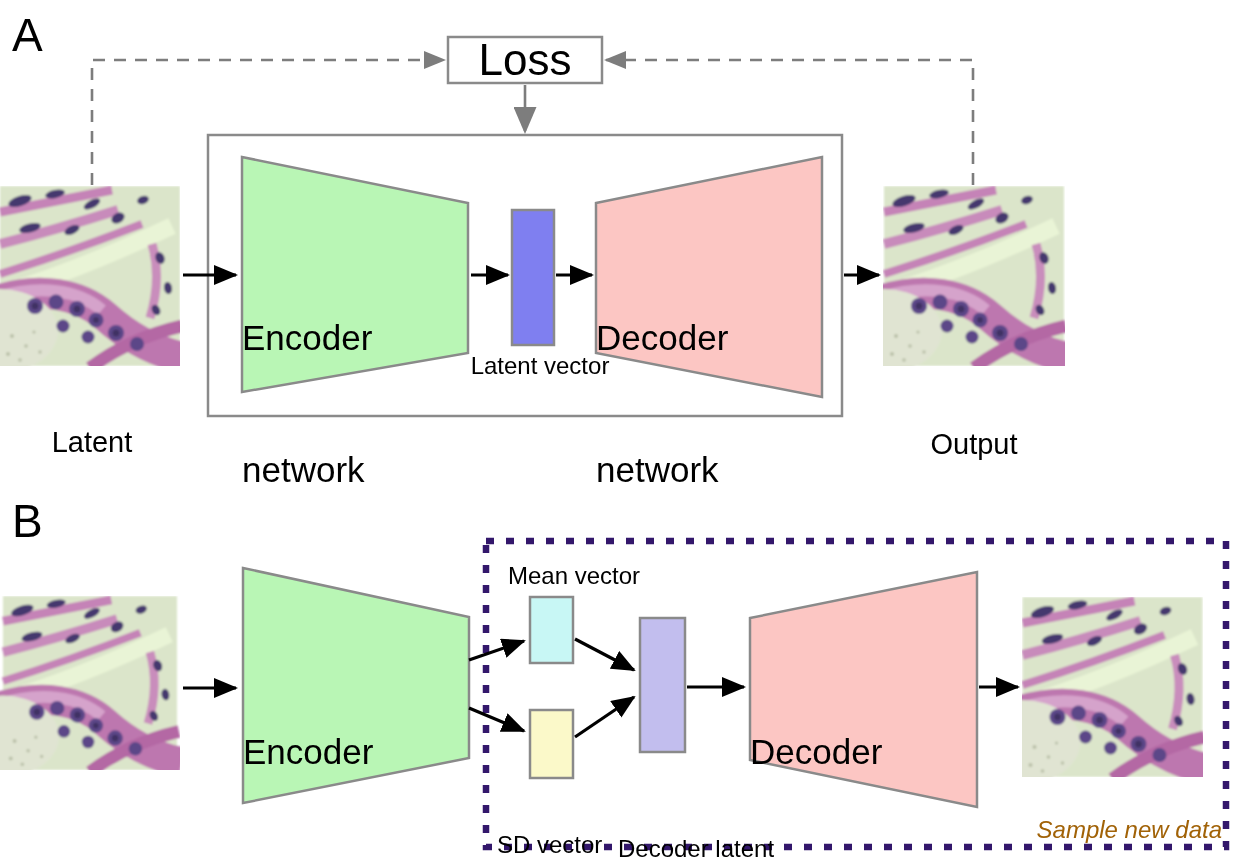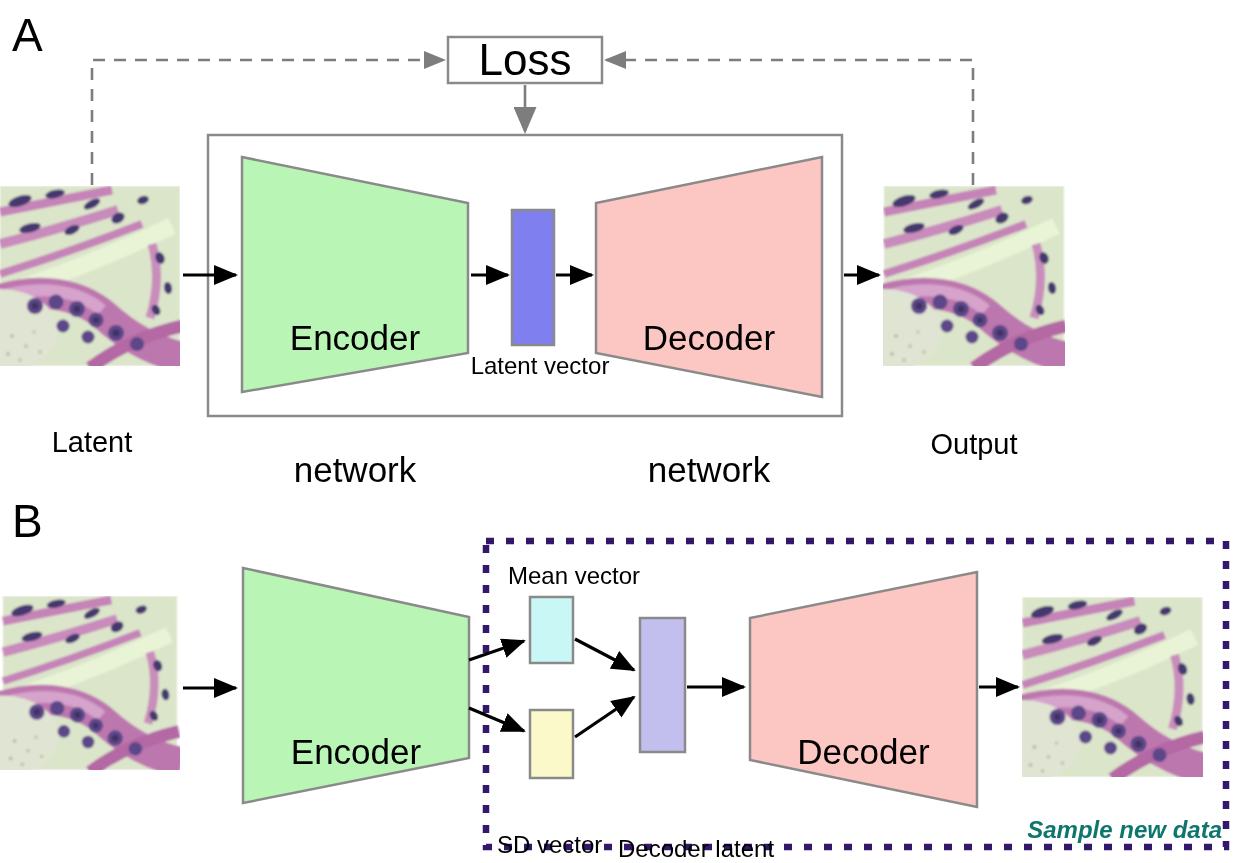--- a/index.html
+++ b/index.html
@@ -3,28 +3,28 @@
 <meta charset="utf-8">
 <style>
   html,body{margin:0;padding:0;background:#ffffff;}
   .canvas{
     position:relative;width:1236px;height:863px;background:#ffffff;
     font-family:"Liberation Sans", sans-serif;color:#000;overflow:hidden;
   }
   .layer{position:absolute;left:0;top:0;width:1236px;height:863px;}
   .lbl{position:absolute;white-space:pre;}
   .panel-letter{font-size:46px;line-height:1;}
-  .node-label{font-size:35px;line-height:44px;text-align:center;}
+  .node-label{font-size:35px;line-height:44px;text-align:left;}
   .small-label{font-size:24px;line-height:30px;}
   .center{text-align:center;}
   .loss-label{
     position:absolute;left:448px;top:37px;width:154px;height:46px;
     display:flex;align-items:center;justify-content:center;font-size:44px;
   }
-  .sample-new{font-style:italic;color:#0f766e;font-weight:bold;}
+  .sample-new{font-style:italic;color:#a16207;}
 </style>
 </head>
 <body>
 
 <div class="canvas">
 
   <svg class="layer" viewBox="0 0 1236 863">
     <defs>
       <marker id="arrowBlack" markerUnits="userSpaceOnUse" markerWidth="24" markerHeight="20" refX="22" refY="10" orient="auto">
         <path d="M0,0 L24,10 L0,20 Z" fill="#000"></path>

